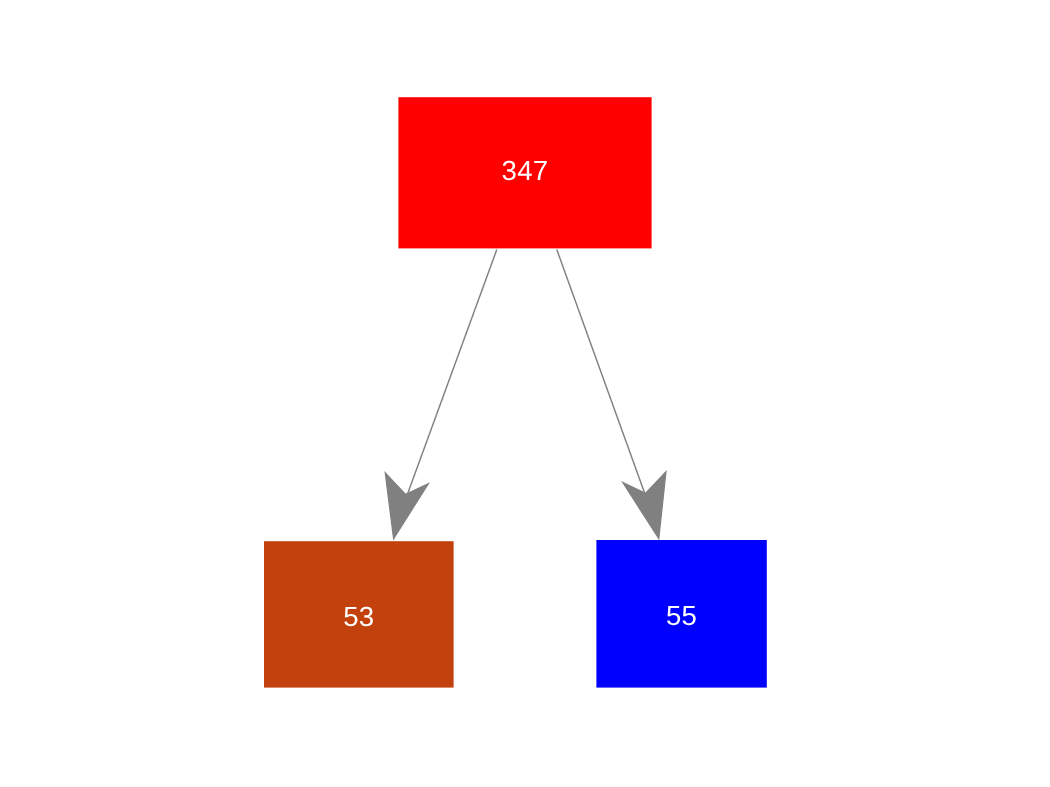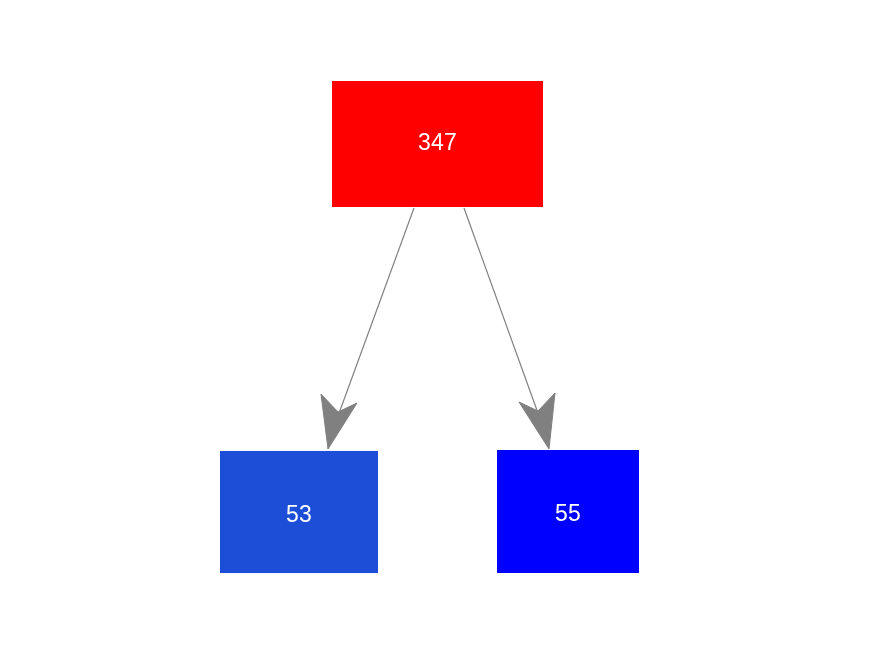--- a/index.html
+++ b/index.html
@@ -91,21 +91,21 @@
     <g>
       <line x1="464" y1="208" x2="543" y2="427" stroke="#808080" stroke-width="1.2" fill="none"></line>
       <polygon points="549,449 519,402 538,411 555,393" fill="#808080" stroke="#808080" stroke-width="1"></polygon>
     </g>
   </svg>
 
   <div class="node" id="node-root" style="background:#FF0000;">
     <span class="node-label">347</span>
   </div>
 
-  <div class="node" id="node-left" style="background:#1d4ed8;">
+  <div class="node" id="node-left" style="background:#c2410c;">
     <span class="node-label">53</span>
   </div>
 
   <div class="node" id="node-right" style="background:#0000FF;">
     <span class="node-label">55</span>
   </div>
 
 </div>
 
 </body></html>

